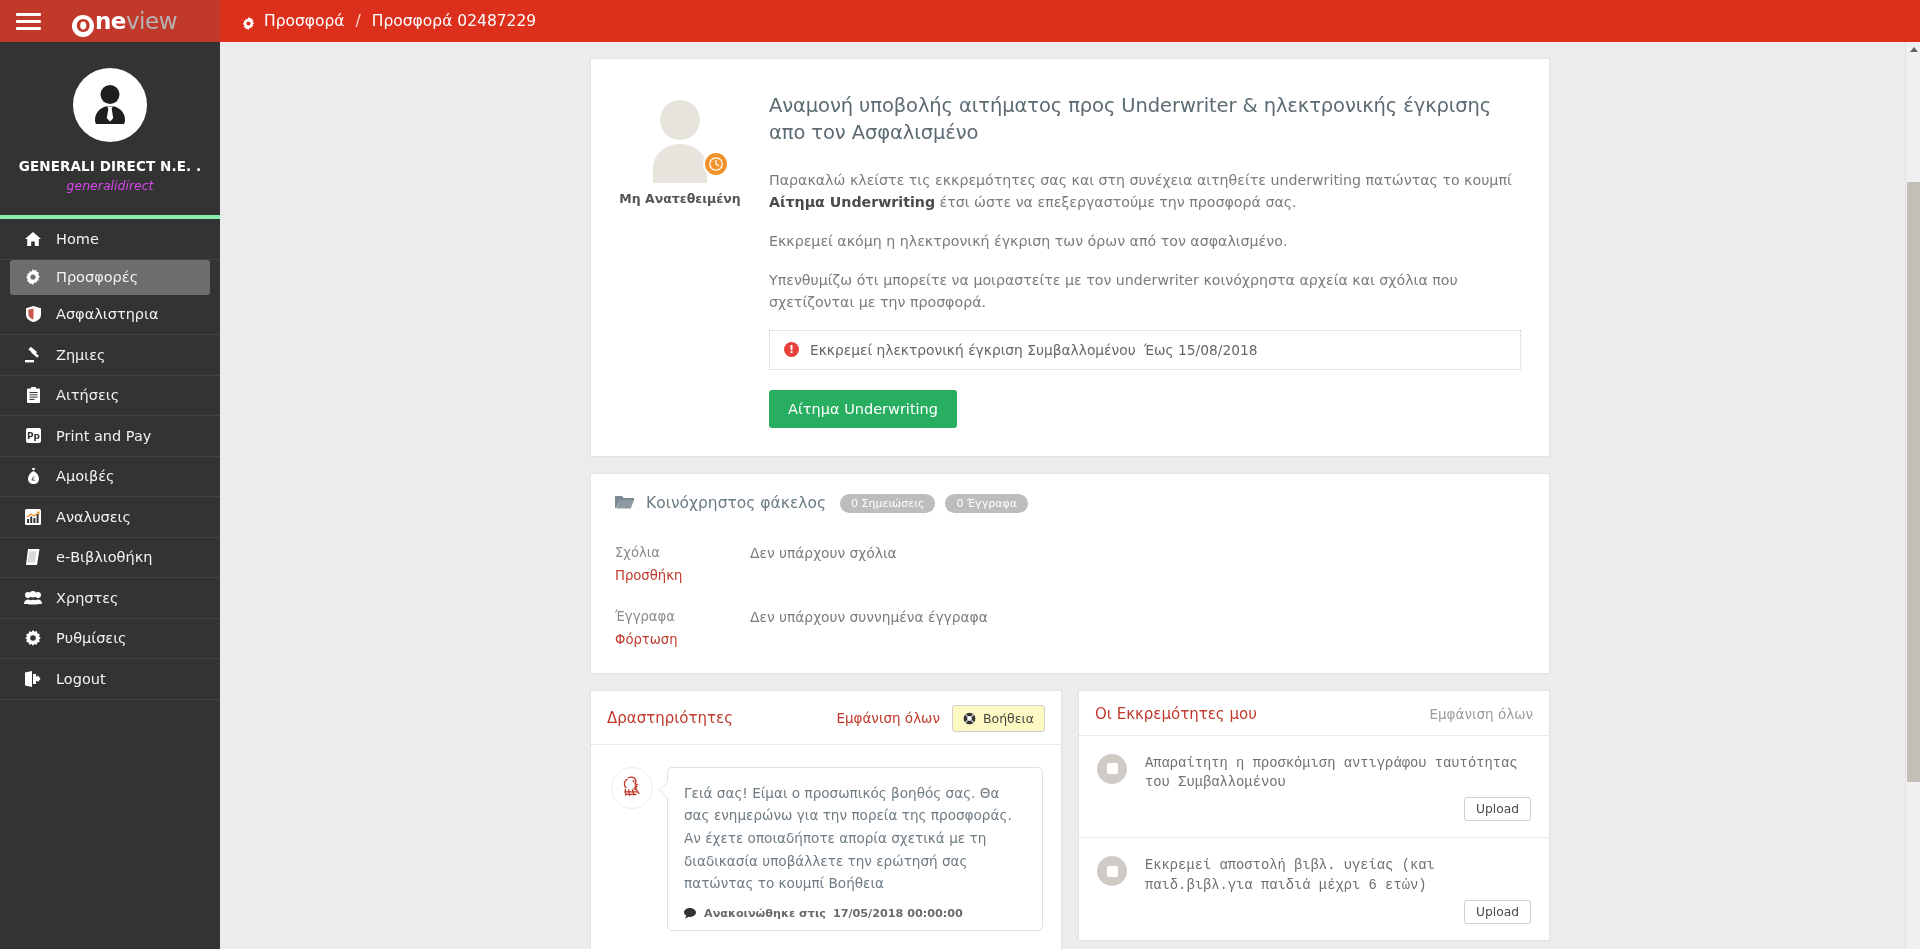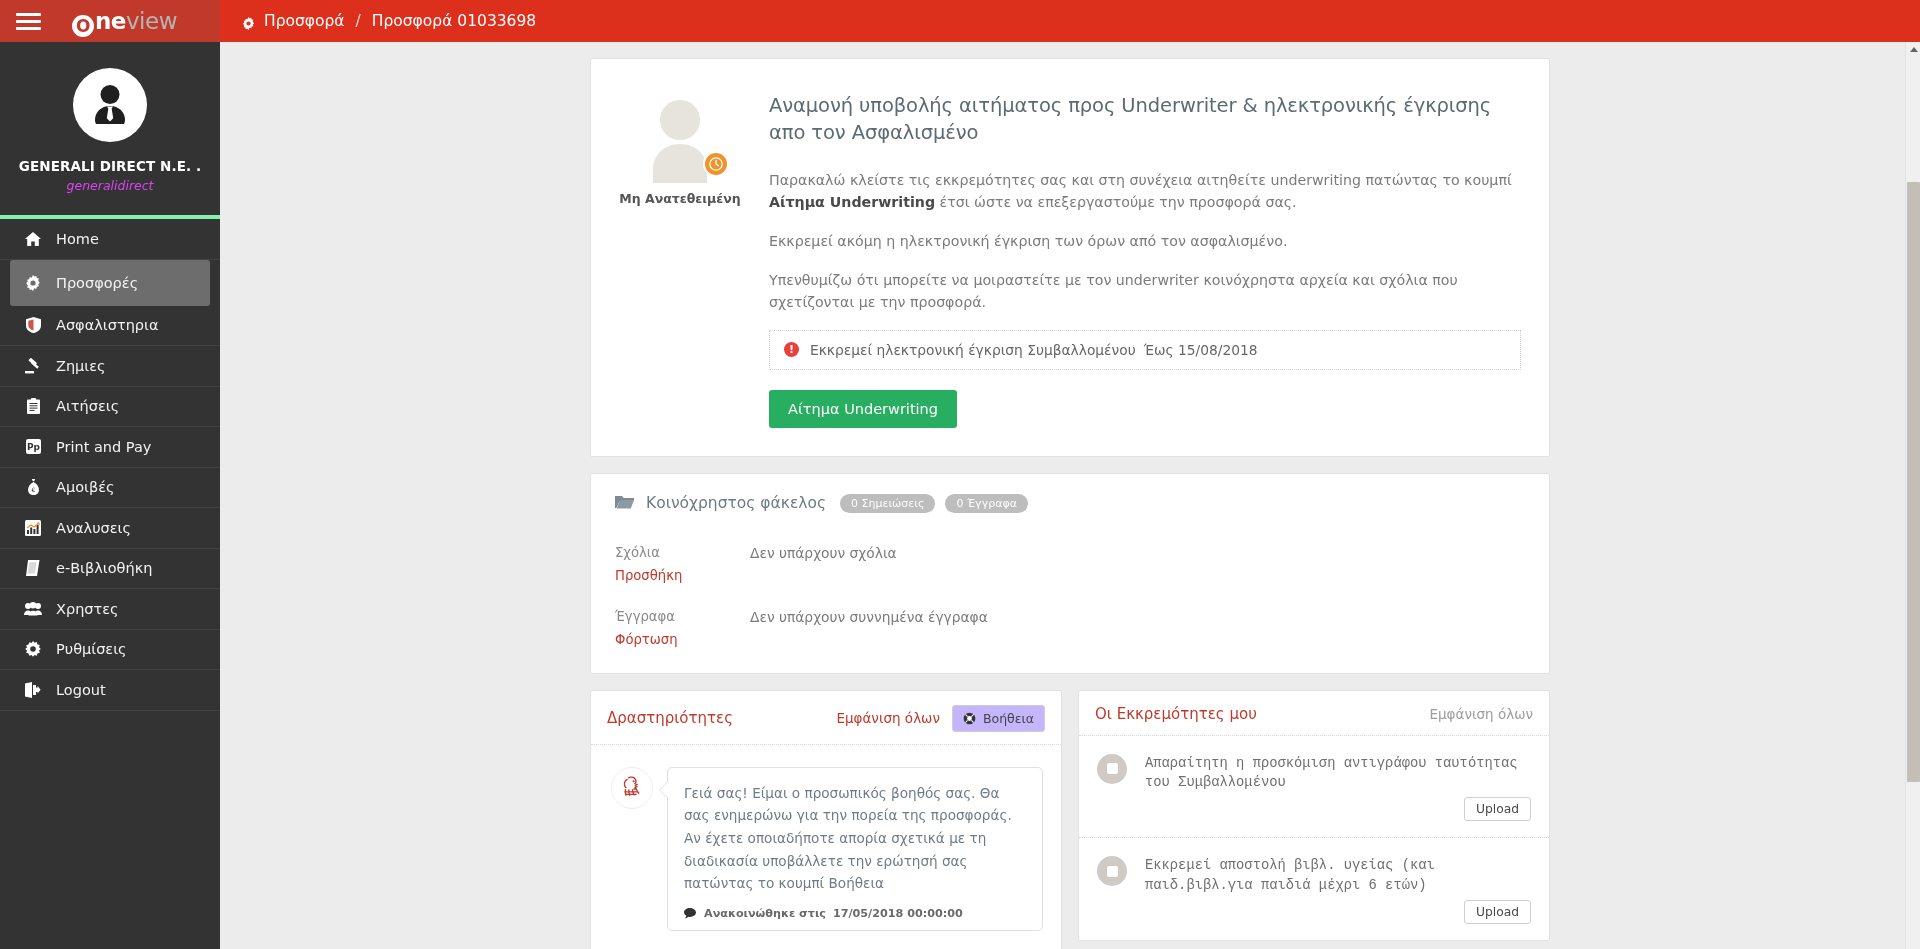--- a/index.html
+++ b/index.html
@@ -102,21 +102,21 @@
     border-bottom: 1px solid #434343;
     position: relative;
   }
   .nav-item:first-child { border-top: none; }
   .nav-item.active {
     background: #6d6d6d;
     margin: 0 10px;
     padding-left: 12px;
     border-radius: 3px;
     border-bottom: none;
-    height: 46px;
+    height: 35px;
   }
   .nav-icon {
     width: 22px; min-width: 22px; margin-right: 12px;
     display: inline-flex; align-items: center; justify-content: center;
   }
   .nav-icon svg { display: block; }
   .nav-label { white-space: nowrap; }
 
   
   #main {
@@ -229,21 +229,21 @@
   .panel-head {
     display: flex; align-items: center; justify-content: space-between;
     padding: 14px 16px 12px 16px;
     border-bottom: 1px dotted #d8d8d8;
   }
   .panel-title { font-size: 15px; color: #c0392b; }
   .panel-head-right { display: flex; align-items: center; gap: 12px; }
   .showall-link { font-size: 13.5px; color: #c0392b; cursor: pointer; }
   .showall-link.muted { color: #9c9c9c; }
   #helpbtn {
-    border: 1px solid #cfcfcf; background: #c4b5fd;
+    border: 1px solid #cfcfcf; background: #fef9c3;
     border-radius: 3px; padding: 5px 10px;
     font-size: 12.5px; color: #444; font-family: inherit;
     display: inline-flex; align-items: center; gap: 7px;
     cursor: pointer;
   }
   .lifering {
     width: 13px; height: 13px; display: inline-block;
   }
 
   
@@ -352,21 +352,21 @@
   </div>
   <div id="breadcrumbbar">
     <span class="crumb-gear">
       <svg width="13" height="13" viewBox="0 0 16 16">
           <path fill="#ffffff" d="M8 0l1.3 1.6 2-.7.5 2.1 2.1.5-.7 2L14.8 8l-1.6 1.3.7 2-2.1.5-.5 2.1-2-.7L8 16l-1.3-1.6-2 .7-.5-2.1-2.1-.5.7-2L1.2 8l1.6-1.3-.7-2 2.1-.5.5-2.1 2 .7z"></path>
           <circle cx="8" cy="8" r="2.6" fill="#dc2f1c"></circle>
         </svg>
     </span>
     <span id="crumb1">Προσφορά</span>
     <span class="crumb-sep">/</span>
-    <span id="crumb2">Προσφορά 01033698</span>
+    <span id="crumb2">Προσφορά 02487229</span>
   </div>
 </div>
 
 <div id="sidebar">
   <div id="userpanel">
     <div id="avatar">
       <svg width="52" height="52" viewBox="0 0 52 52">
         <circle cx="26" cy="15.5" r="9.5" fill="#1f1f1f"></circle>
         <path d="M26 27c-9 0-15 6.4-15 13.6 0 2 .4 3.4 1 4.4h28c.6-1 1-2.4 1-4.4C41 33.4 35 27 26 27z" fill="#1f1f1f"></path>
         <path d="M23.2 27.6h5.6l-1.1 2.2 1.5 9.4-3.2 3.2-3.2-3.2 1.5-9.4z" fill="#ffffff"></path>

